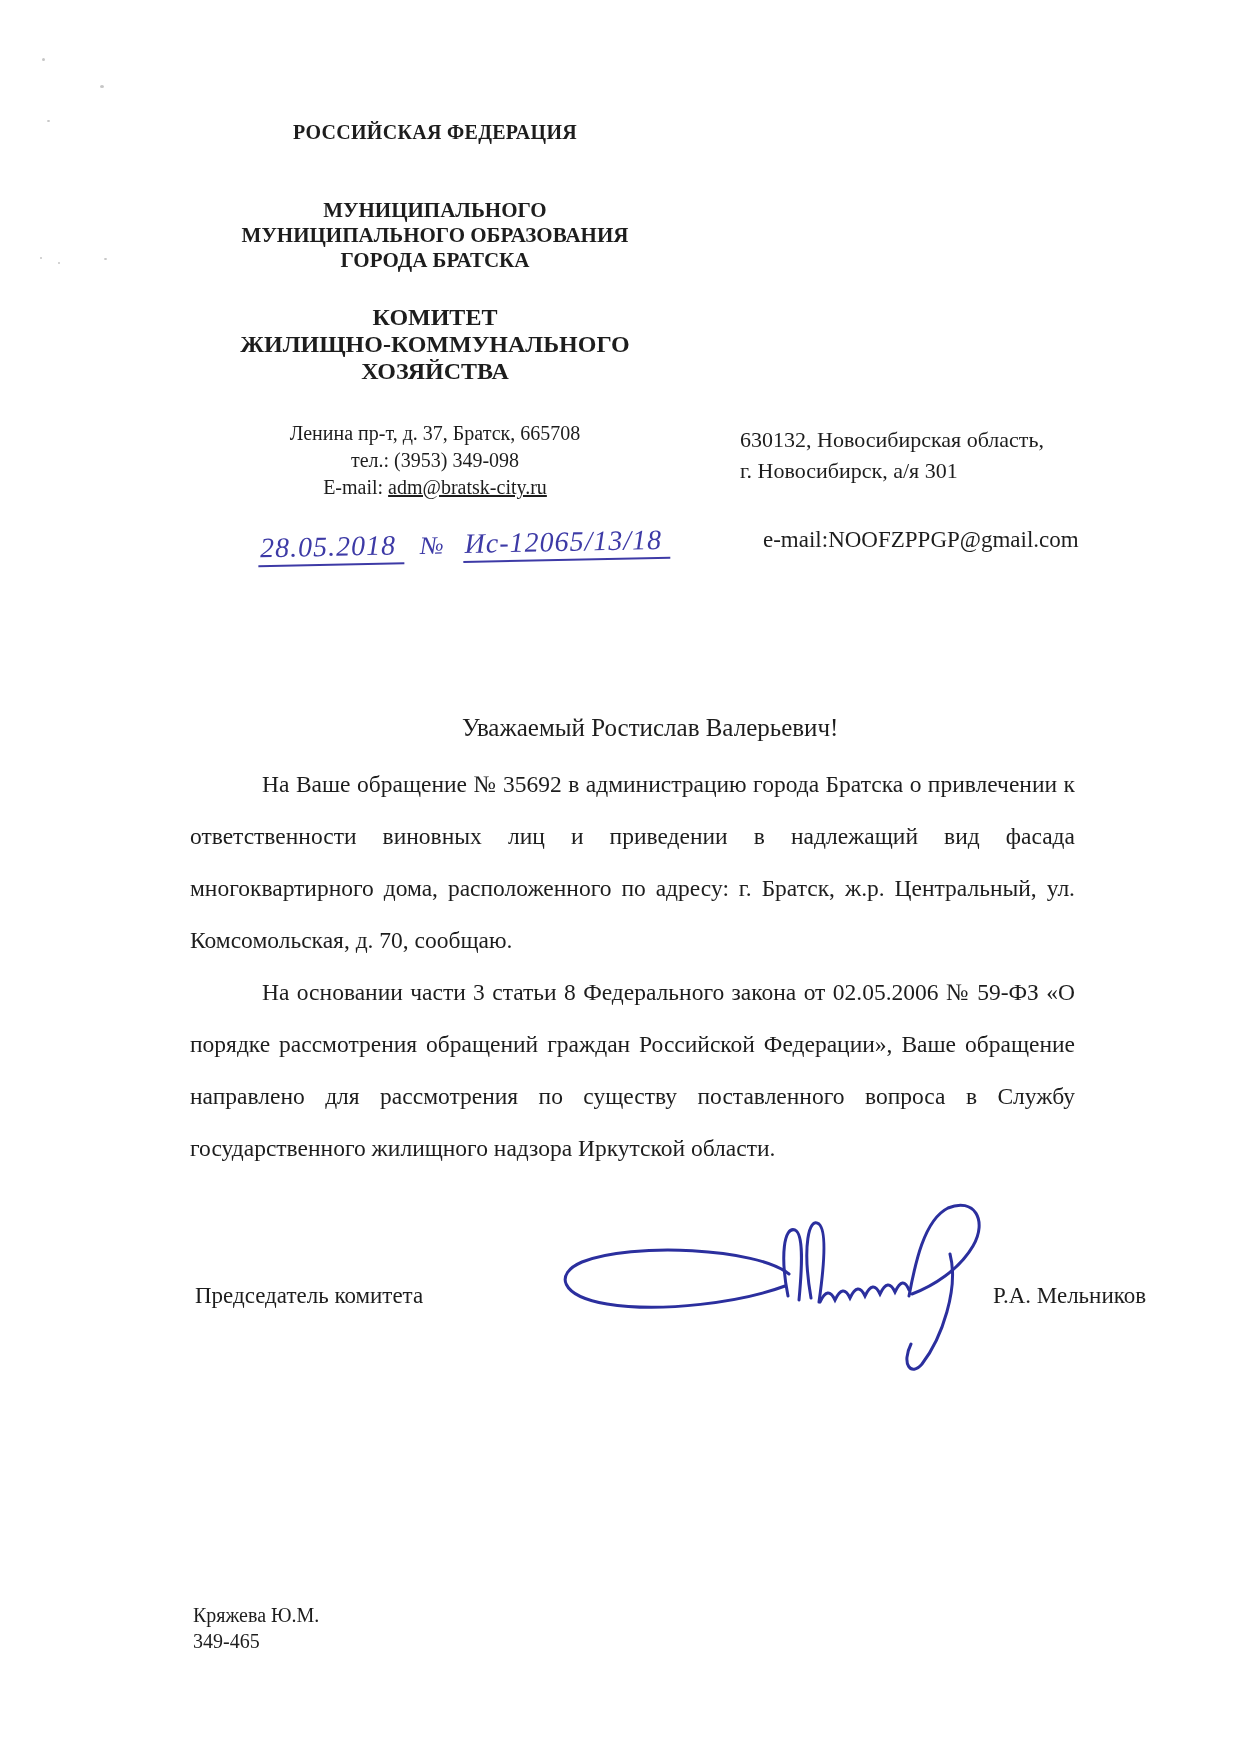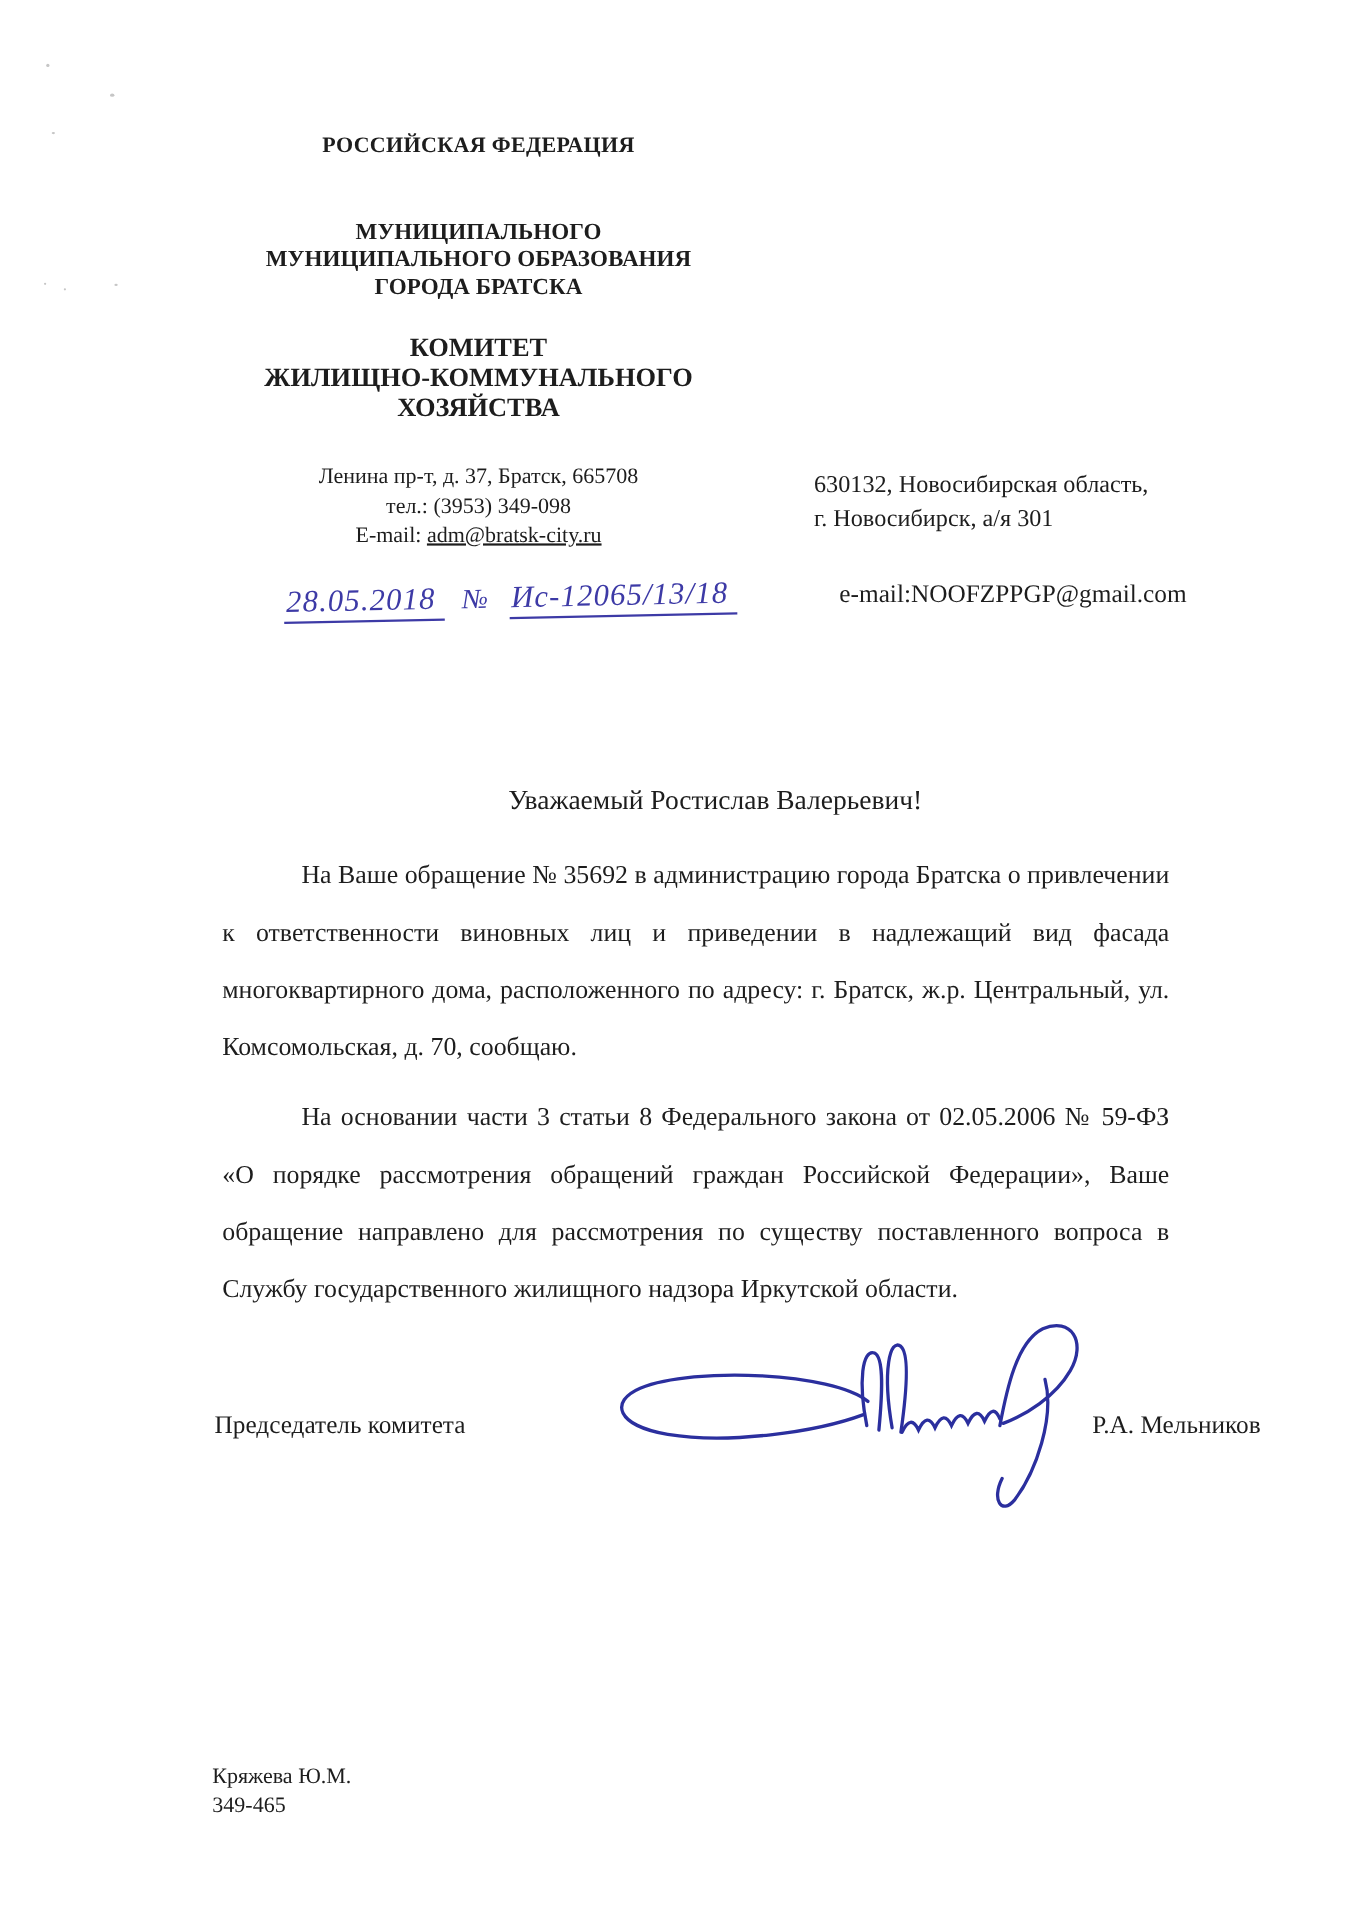--- a/index.html
+++ b/index.html
@@ -26,21 +26,21 @@
   .hw-u{display:inline-block;border-bottom:2px solid currentColor;padding:0 8px 1px 2px;}
   .no-sign{display:inline-block;margin:0 10px 0 8px;font-size:25px;}
   
   .recipient{position:absolute;left:740px;top:186px;font-size:23px;line-height:31px;}
   .recipient-addr{position:absolute;left:740px;top:424px;font-size:22px;line-height:31px;}
   .recipient-email{position:absolute;left:763px;top:527px;font-size:23px;}
   
   .salutation{position:absolute;left:462px;top:714px;font-size:25px;white-space:nowrap;}
   .body-text{position:absolute;left:190px;top:758px;width:885px;
     font-size:23.5px;line-height:52px;text-align:justify;}
-  .body-text p{margin:12px;text-indent:72px;}
+  .body-text p{margin:0;text-indent:72px;}
   
   .sig-title{position:absolute;left:195px;top:1283px;font-size:23px;}
   .sig-name{position:absolute;left:993px;top:1283px;font-size:23px;white-space:nowrap;}
   .signature-svg{position:absolute;left:552px;top:1196px;}
   
   .footer{position:absolute;left:193px;top:1602px;font-size:20px;line-height:26px;}
   
   .speck{position:absolute;background:#c6c6c6;border-radius:50%;}
 </style>
 </head>

